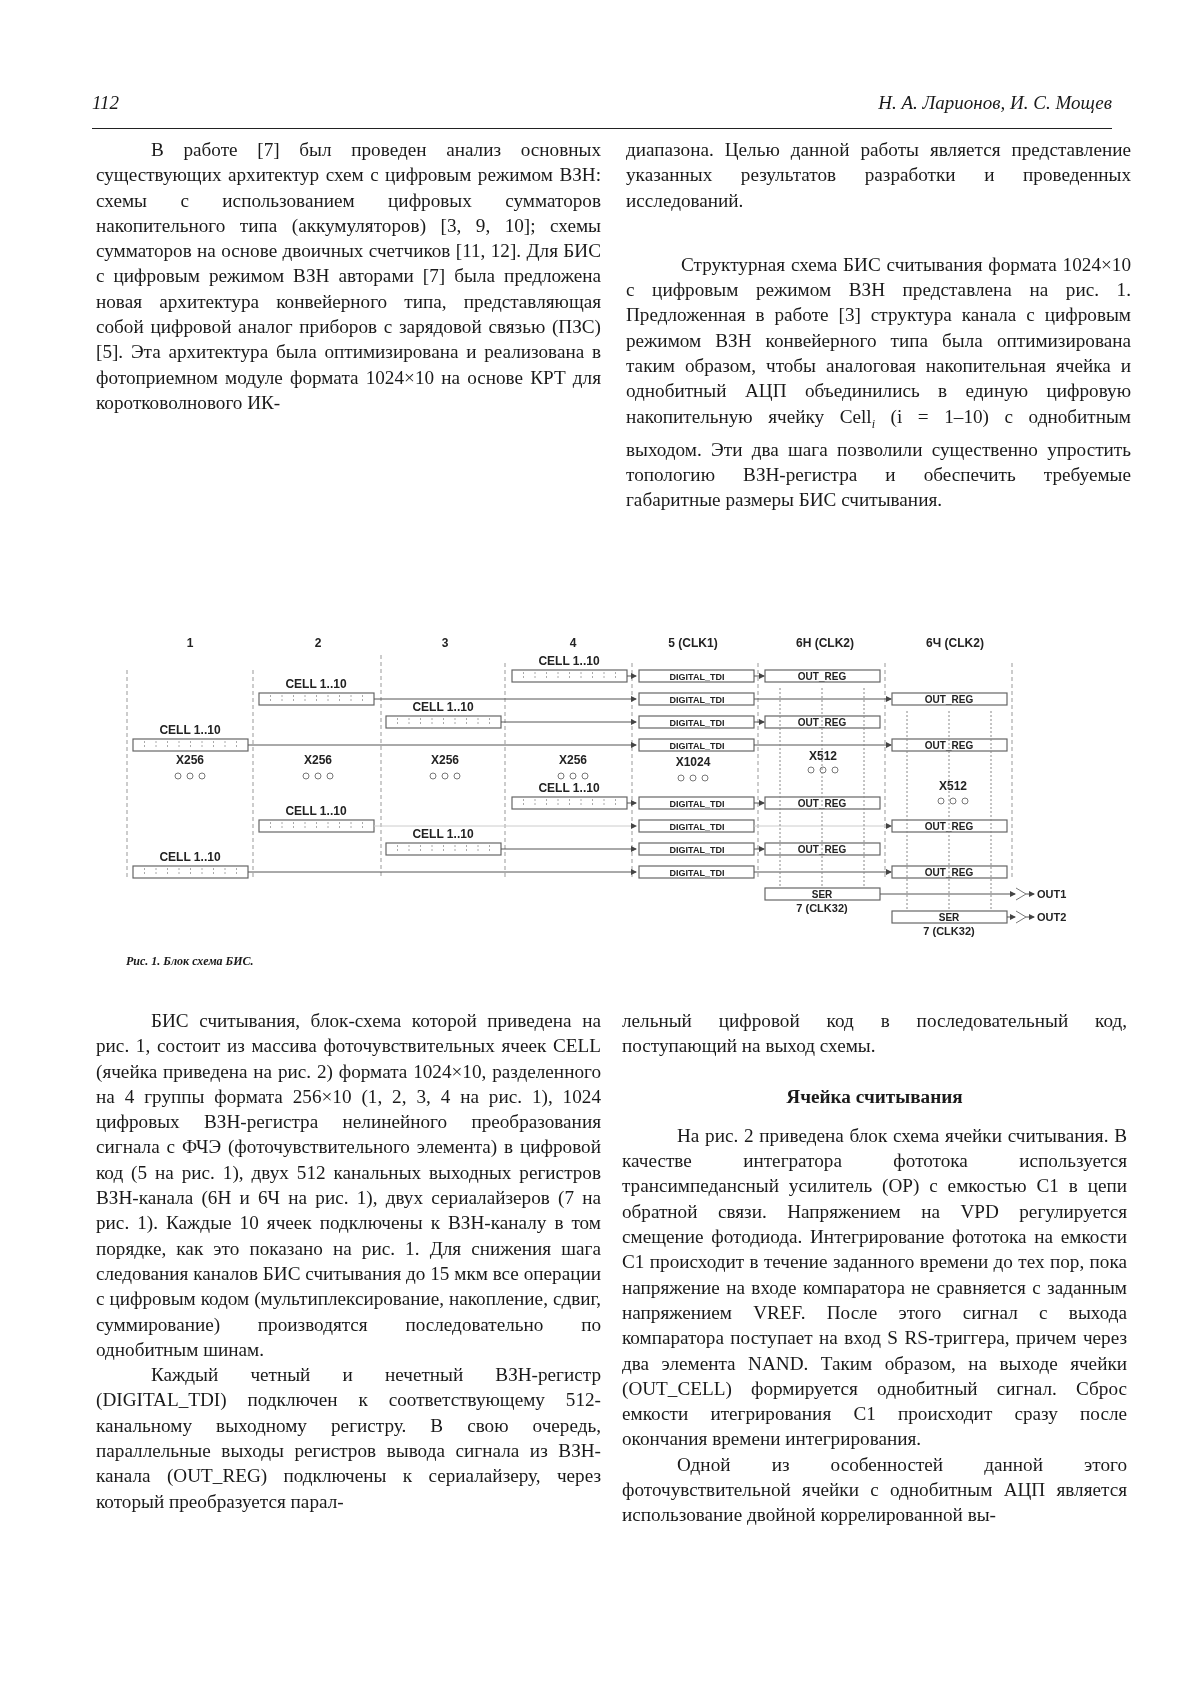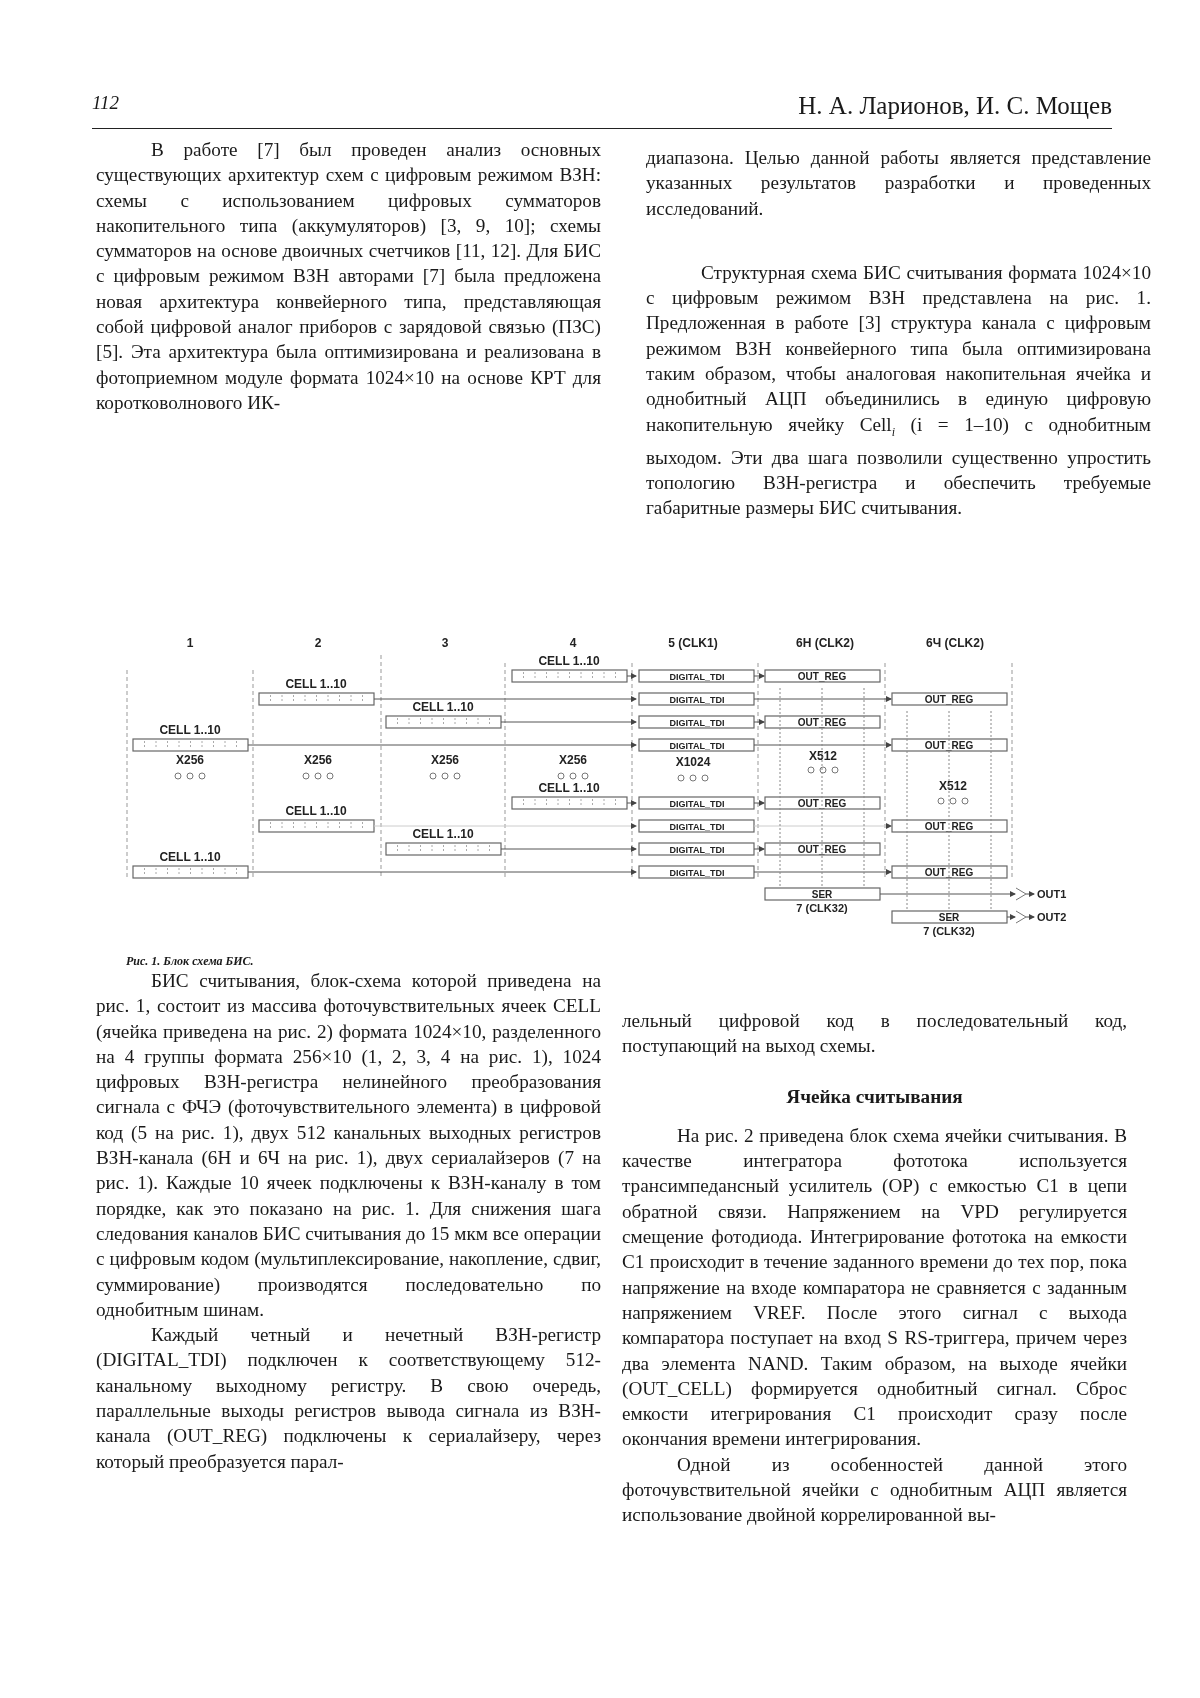--- a/index.html
+++ b/index.html
@@ -1,28 +1,28 @@
 <!DOCTYPE html>
 <html><head>
 <meta charset="utf-8">
 <style>
   html, body { margin: 0; padding: 0; background: #ffffff; }
   body { width: 1200px; height: 1698px; position: relative; overflow: hidden;
          font-family: "Liberation Serif", "DejaVu Serif", serif; color: #1a1a1a; }
   .header { position: absolute; left: 92px; top: 92px; width: 1020px; height: 36px;
             border-bottom: 1.6px solid #222; }
   .page-num { position: absolute; left: 0; top: 0; font-style: italic; font-size: 19px; text-align: center; }
-  .running-head { position: absolute; right: 0; top: 0; font-size: 25px; }
+  .running-head { position: absolute; right: 0; top: 0; font-style: italic; font-size: 19px; }
   .col { position: absolute; width: 505px; font-size: 19.2px; line-height: 25.3px;
          text-align: justify; }
   .col p { margin: 0; }
   .col p.indent { text-indent: 55px; }
   .col-left-top { left: 96px; top: 137px; }
-  .col-right-top { left: 646px; top: 137px; margin-top: 8px; }
-  .col-left-bot { left: 96px; top: 968px; }
+  .col-right-top { left: 626px; top: 137px; }
+  .col-left-bot { left: 96px; top: 1008px; }
   .col-right-bot { left: 622px; top: 1008px; }
   .section-heading { font-weight: bold; text-align: center; text-indent: 0 !important;
                      font-size: 19.2px; }
   .spacer { height: 25px; }
   .spacer-half { height: 14px; }
   .caption { position: absolute; left: 126px; top: 954px; font-size: 12px;
              font-style: italic; font-weight: bold; }
   .figure { position: absolute; left: 0; top: 0; width: 1200px; height: 1698px; pointer-events: none; }
   .figure text { font-family: "Liberation Sans", "DejaVu Sans", sans-serif; font-weight: bold; fill: #222; }
   sub { font-size: 12px; font-style: italic; }

